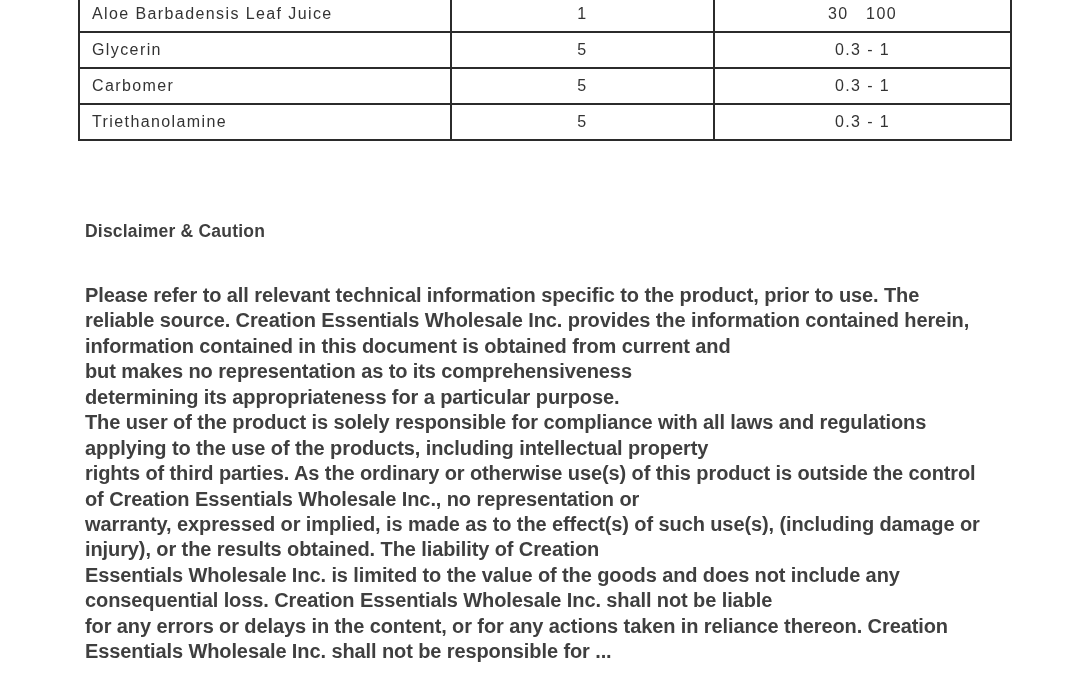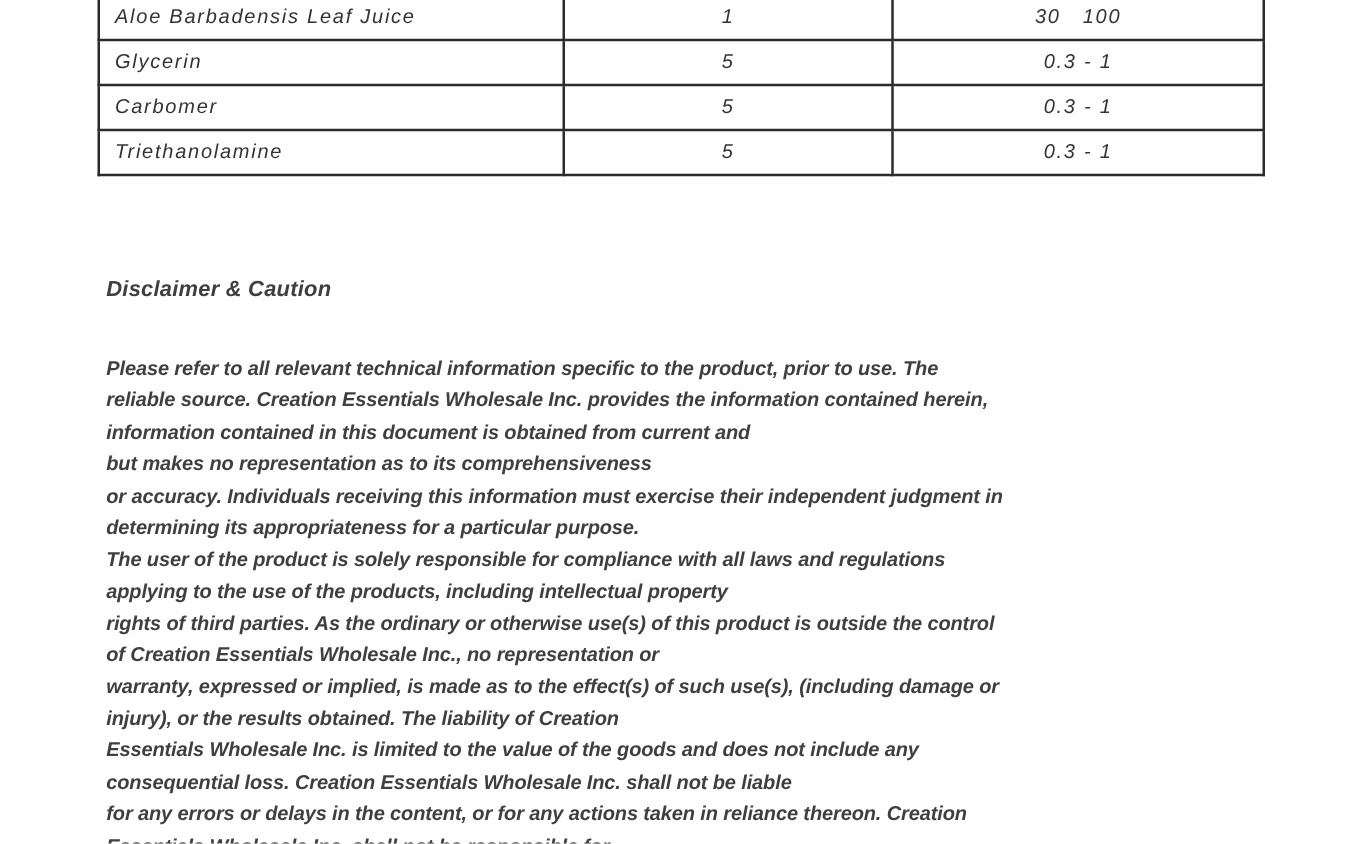--- a/index.html
+++ b/index.html
@@ -1,21 +1,21 @@
 <!DOCTYPE html>
 <html style="--border: #2b2b2b; --table-text: #333333; --body-text: #3f3f3f; --page-bg: #ffffff;"><head>
 <meta charset="utf-8">
 <style>
   :root{
     --border:#2b2b2b;
     --table-text:#333333;
     --body-text:#3f3f3f;
     --page-bg:#ffffff;
   }
-  *{margin:0;padding:0;box-sizing:border-box;font-style:italic;}
+  *{margin:0;padding:0;box-sizing:border-box;}
   html,body{width:1080px;height:675px;overflow:hidden;background:var(--page-bg);}
   .page{
     position:relative;width:1080px;height:675px;background:var(--page-bg);
     font-family:"Liberation Sans",sans-serif;overflow:hidden;
   }
   table.ing-table{
     position:absolute;left:78px;top:-5px;width:932px;
     border-collapse:collapse;table-layout:fixed;
   }
   .ing-table tr{height:36px;}
@@ -36,21 +36,21 @@
     font-size:17.5px;font-weight:700;
     letter-spacing:0.2px;color:var(--body-text);
     white-space:nowrap;
   }
   .disc-body{
     position:absolute;left:85px;top:283px;width:990px;
     color:var(--body-text);
   }
   .disc-body .line{
     height:25.45px;line-height:25.45px;
-    font-size:16px;font-weight:700;
+    font-size:20px;font-weight:700;
     letter-spacing:-0.1px;
     white-space:nowrap;
   }
 </style>
 </head>
 <body>
 
 <div class="page">
 
   <table class="ing-table">
@@ -78,21 +78,20 @@
     </tbody>
   </table>
 
   <h2 class="disc-head">Disclaimer &amp; Caution</h2>
 
   <div class="disc-body">
     <div class="line">Please refer to all relevant technical information specific to the product, prior to use. The</div>
     <div class="line">reliable source. Creation Essentials Wholesale Inc. provides the information contained herein,</div>
     <div class="line">information contained in this document is obtained from current and</div>
     <div class="line">but makes no representation as to its comprehensiveness</div>
-    <div class="line">or accuracy. Individuals receiving this information must exercise their independent judgment in</div>
     <div class="line">determining its appropriateness for a particular purpose.</div>
     <div class="line">The user of the product is solely responsible for compliance with all laws and regulations</div>
     <div class="line">applying to the use of the products, including intellectual property</div>
     <div class="line">rights of third parties. As the ordinary or otherwise use(s) of this product is outside the control</div>
     <div class="line">of Creation Essentials Wholesale Inc., no representation or</div>
     <div class="line">warranty, expressed or implied, is made as to the effect(s) of such use(s), (including damage or</div>
     <div class="line">injury), or the results obtained. The liability of Creation</div>
     <div class="line">Essentials Wholesale Inc. is limited to the value of the goods and does not include any</div>
     <div class="line">consequential loss. Creation Essentials Wholesale Inc. shall not be liable</div>
     <div class="line">for any errors or delays in the content, or for any actions taken in reliance thereon. Creation</div>

